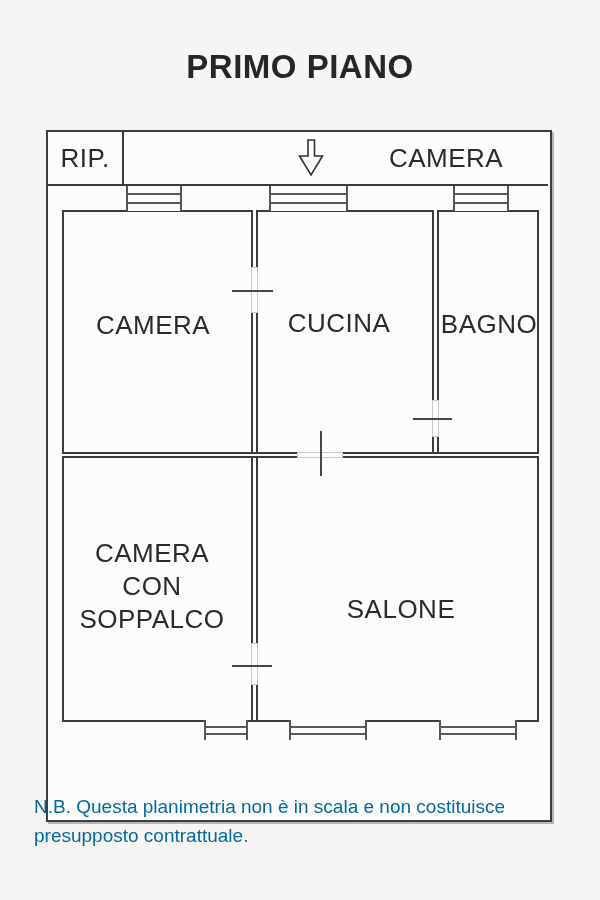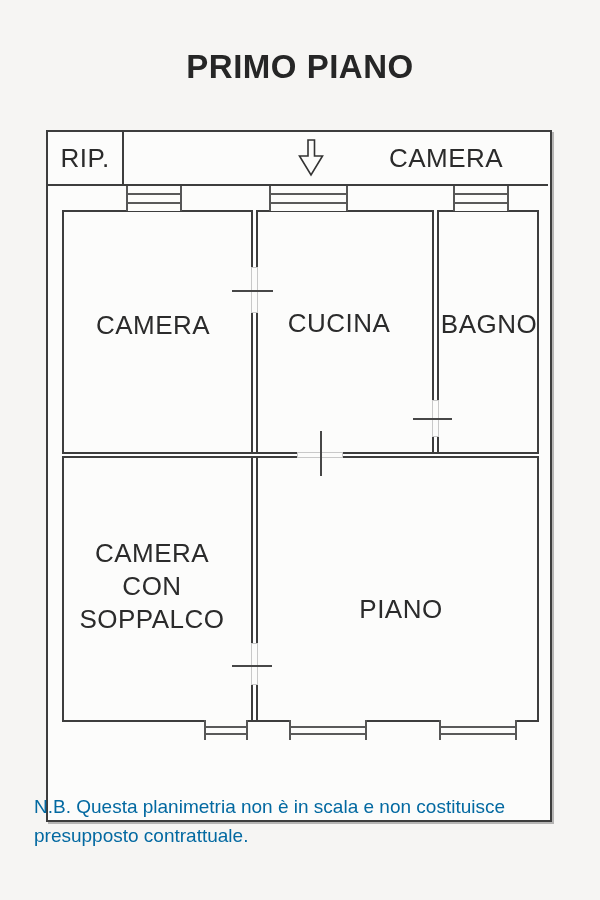--- a/index.html
+++ b/index.html
@@ -159,18 +159,18 @@
   <div class="abs leaf" style="left:365px;top:286px;width:39px;height:2px;"></div>
   <div class="abs leaf" style="left:272px;top:299px;width:2px;height:45px;"></div>
   <div class="abs leaf" style="left:184px;top:533px;width:40px;height:2px;"></div>
 
   <div class="room-label" style="left:105px;top:193px;">CAMERA</div>
   <div class="room-label" style="left:291px;top:191px;">CUCINA</div>
   <div class="room-label" style="left:441px;top:192px;">BAGNO</div>
   <div class="room-label" style="left:104px;top:454px;">CAMERA
 CON
 SOPPALCO</div>
-  <div class="room-label" style="left:353px;top:477px;">PIANO</div>
+  <div class="room-label" style="left:353px;top:477px;">SALONE</div>
 
 </div>
 
 <div class="note">N.B. Questa planimetria non è in scala e non costituisce
 presupposto contrattuale.</div>
 
 </body></html>

